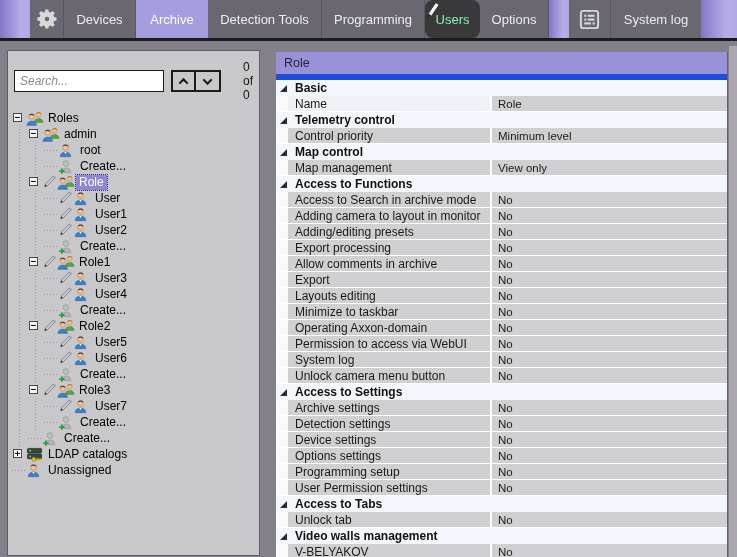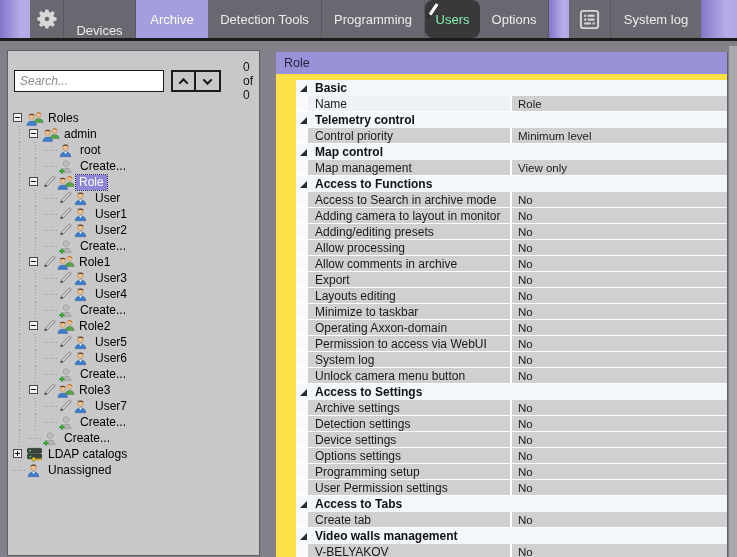--- a/index.html
+++ b/index.html
@@ -58,21 +58,21 @@
   .t-pencil{display:inline-flex;width:15px;flex:0 0 15px;align-items:center;}
   .t-icon{display:inline-flex;width:19px;flex:0 0 19px;align-items:center;}
   .t-label{font-size:12px;color:#000000;padding:0 3px;line-height:15px;}
   .tree-row.selected .t-label{background:#8f86d8;color:#ffffff;outline:1px dotted #2a2a66;}
 
   
   .right-panel{position:absolute;left:276px;top:52px;width:452px;bottom:0;display:flex;flex-direction:column;
                border-right:1px solid #63606a;}
   .rp-title{height:22px;background:#9a92d8;color:#23233d;font-size:12.5px;display:flex;
             align-items:center;padding-left:8px;flex:0 0 22px;}
-  .rp-grid{flex:1;background:#fde047;overflow:hidden;padding-top:6px;padding-left:20px;}
+  .rp-grid{flex:1;background:#1d4ed8;overflow:hidden;padding-top:6px;}
   .pg-header{display:flex;align-items:center;height:16px;background:#f3f6fa;cursor:default;}
   .pg-tri{width:0;height:0;border-left:7px solid transparent;border-bottom:7px solid #2b2b2b;
           margin-left:4px;flex:0 0 7px;}
   .pg-title{font-size:12px;font-weight:bold;color:#111;margin-left:8px;}
   .pg-row{display:flex;height:16px;padding-bottom:1px;background:#ffffff;}
   .pg-gutter{width:12px;flex:0 0 12px;background:#fafafa;}
   .pg-label{width:202px;flex:0 0 202px;background:#d0cfd1;font-size:12px;color:#1a1a1a;
             display:flex;align-items:center;padding-left:7px;margin-right:2px;overflow:hidden;white-space:nowrap;}
   .pg-value{flex:1;background:#d0cfd1;font-size:11.5px;color:#1a1a1a;display:flex;align-items:center;
             padding-left:6px;overflow:hidden;white-space:nowrap;cursor:default;}
@@ -90,21 +90,21 @@
     <span class="pstrip left"></span>
     <span class="iconblock">
       <span>
         <svg width="24" height="24" viewBox="0 0 24 24">
           <path fill="#d8d8d8" d="M12 7.5a4.5 4.5 0 100 9 4.5 4.5 0 000-9zm9.5 6v-3l-2.5-.5a7 7 0 00-.7-1.7l1.5-2.1-2.1-2.1-2.1 1.5a7 7 0 00-1.7-.7L13.4 2.4h-3l-.5 2.5a7 7 0 00-1.7.7L6.1 4.1 4 6.2l1.5 2.1a7 7 0 00-.7 1.7l-2.5.5v3l2.5.5a7 7 0 00.7 1.7L4 17.8l2.1 2.1 2.1-1.5a7 7 0 001.7.7l.5 2.5h3l.5-2.5a7 7 0 001.7-.7l2.1 1.5 2.1-2.1-1.5-2.1a7 7 0 00.7-1.7z"></path>
           <circle cx="12" cy="12" r="2.3" fill="#6b6770"></circle>
         </svg>
       </span>
     </span>
     <div style="display:flex">
-        <span class="tab tab--normal" style="width: 72px; align-items: flex-end;">
+        <span class="tab tab--normal" style="width: 72px;">
           <span>Devices</span>
         </span>
         <span class="tab tab--highlighted" style="width: 72px;">
           <span>Archive</span>
         </span>
         <span class="tab tab--normal" style="width: 114px;">
           <span>Detection Tools</span>
         </span>
         <span class="tab tab--normal" style="width: 103px;">
           <span>Programming</span>
@@ -608,21 +608,21 @@
           <span class="pg-label">Adding camera to layout in monitor</span>
           <span class="pg-value">No</span>
         </div>
         <div class="pg-row">
           <span class="pg-gutter"></span>
           <span class="pg-label">Adding/editing presets</span>
           <span class="pg-value">No</span>
         </div>
         <div class="pg-row">
           <span class="pg-gutter"></span>
-          <span class="pg-label">Allow processing</span>
+          <span class="pg-label">Export processing</span>
           <span class="pg-value">No</span>
         </div>
         <div class="pg-row">
           <span class="pg-gutter"></span>
           <span class="pg-label">Allow comments in archive</span>
           <span class="pg-value">No</span>
         </div>
         <div class="pg-row">
           <span class="pg-gutter"></span>
           <span class="pg-label">Export</span>
@@ -691,21 +691,21 @@
           <span class="pg-gutter"></span>
           <span class="pg-label">User Permission settings</span>
           <span class="pg-value">No</span>
         </div>
         <div class="pg-header">
           <span class="pg-tri"></span>
           <span class="pg-title">Access to Tabs</span>
         </div>
         <div class="pg-row">
           <span class="pg-gutter"></span>
-          <span class="pg-label">Create tab</span>
+          <span class="pg-label">Unlock tab</span>
           <span class="pg-value">No</span>
         </div>
         <div class="pg-header">
           <span class="pg-tri"></span>
           <span class="pg-title">Video walls management</span>
         </div>
         <div class="pg-row">
           <span class="pg-gutter"></span>
           <span class="pg-label">V-BELYAKOV</span>
           <span class="pg-value">No</span>

